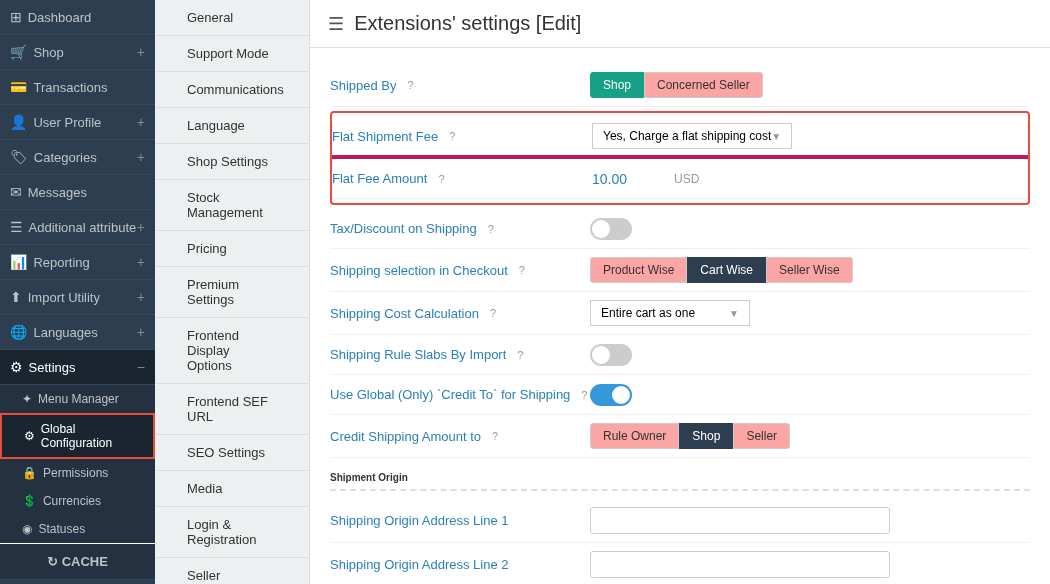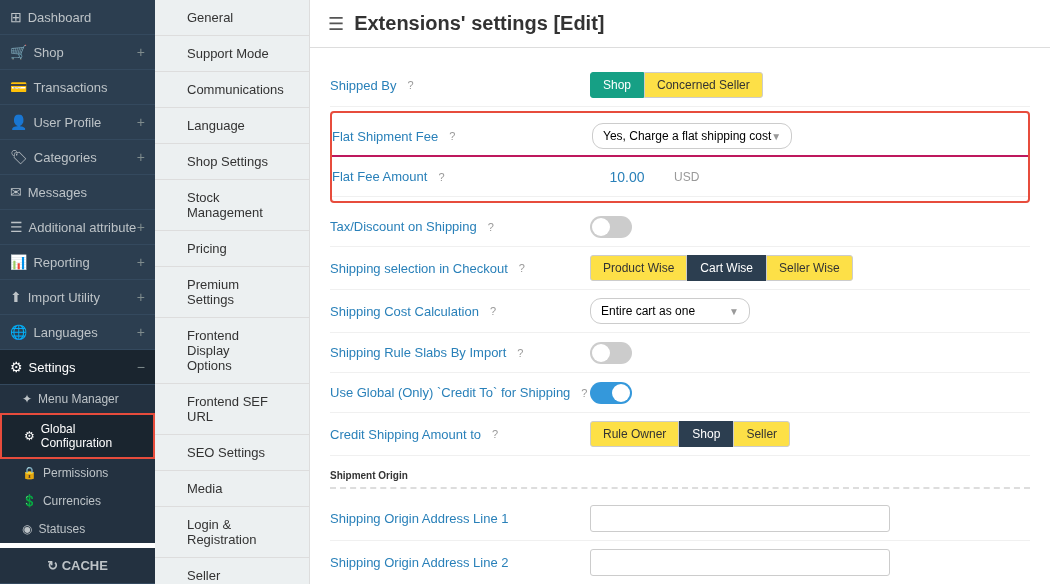--- a/index.html
+++ b/index.html
@@ -42,21 +42,21 @@
     }
     .sidebar-sub.highlighted { color: #fff; background: #1a252f; border: 2px solid #e74c3c; }
     .sidebar-cache {
       background: #233140;
       padding: 10px;
       text-align: center;
       cursor: pointer;
       color: #bdc3c7;
       font-size: 13px;
       font-weight: bold;
-      border-top: 5px solid #ffffff;
+      border-top: 1px solid #ffffff;
     }
     .sidebar-autofix {
       background: #2c3e50;
       padding: 10px;
       text-align: center;
       cursor: pointer;
       color: #bdc3c7;
       font-size: 13px;
       font-weight: bold;
       border-top: 1px solid #34495e;
@@ -88,21 +88,21 @@
     }
     .main-header {
       padding: 12px 18px;
       border-bottom: 1px solid #ddd;
       display: flex;
       align-items: center;
       gap: 10px;
       background: #fff;
     }
     .main-header-icon { font-size: 18px; color: #555; }
-    .main-header-title { font-size: 20px; font-weight: bold; color: #333; }
+    .main-header-title { font-size: 20px; font-weight: normal; color: #333; }
     .main-body { padding: 16px 20px; }
 
     .field-row {
       display: flex;
       align-items: center;
       padding: 8px 0;
       border-bottom: 1px solid #f0f0f0;
       min-height: 40px;
     }
     .field-label {
@@ -121,21 +121,21 @@
     }
     .field-value { flex: 1; display: flex; align-items: center; gap: 6px; }
 
     
     .btn-group { display: flex; gap: 0; }
     .btn {
       padding: 5px 12px;
       border: 1px solid #ccc;
       cursor: pointer;
       font-size: 12px;
-      background: #fde047;
+      background: #fca5a5;
       color: #333;
     }
     .btn:first-child { border-radius: 3px 0 0 3px; }
     .btn:last-child { border-radius: 0 3px 3px 0; }
     .btn.active-btn {
       background: #2c3e50;
       color: #fff;
       border-color: #2c3e50;
     }
     .btn-teal {
@@ -166,21 +166,21 @@
       transition: left 0.2s;
     }
     .toggle.off .toggle-knob { left: 2px; }
     .toggle.on .toggle-knob { left: 22px; }
 
     
     .dropdown-select {
       display: flex;
       align-items: center;
       border: 1px solid #ccc;
-      border-radius: 11px;
+      border-radius: 0;
       padding: 5px 10px;
       background: #fff;
       cursor: pointer;
       font-size: 12px;
       min-width: 180px;
       justify-content: space-between;
     }
     .dropdown-select .arrow { color: #999; font-size: 10px; }
 
     
@@ -385,40 +385,40 @@
       <div class="field-value">
         <div class="btn-group">
           <button class="btn btn-teal">Shop</button>
           <button class="btn">Concerned Seller</button>
         </div>
       </div>
     </div>
 
     <div style="border:2px solid #e74c3c; border-radius:4px; padding:4px 0; margin:4px 0;">
 
-      <div class="field-row" style="border-bottom:2px solid #be185d; padding: 6px 0;">
+      <div class="field-row" style="border-bottom:4px solid #be185d; padding: 6px 0;">
         <div class="field-label">
           <span>Flat Shipment Fee</span>
           <span class="help-icon">?</span>
         </div>
         <div class="field-value">
           <div class="dropdown-select">
             <span>Yes, Charge a flat shipping cost</span>
             <span class="arrow">▼</span>
           </div>
         </div>
       </div>
 
       <div class="field-row" style="padding: 6px 0;">
         <div class="field-label">
           <span>Flat Fee Amount</span>
           <span class="help-icon">?</span>
         </div>
         <div class="field-value">
-          <input class="text-input" type="text" style="color: rgb(41, 128, 185); font-size: 14px; border: none; width: 70px; text-align: center; background: transparent;" value="10.00">
+          <input class="text-input" type="text" style="color: rgb(41, 128, 185); font-size: 14px; border: none; width: 70px; text-align: left; background: transparent;" value="10.00">
           <span class="currency-label">USD</span>
         </div>
       </div>
     </div>
 
     <div class="field-row">
       <div class="field-label">
         <span>Tax/Discount on Shipping</span>
         <span class="help-icon">?</span>
       </div>

